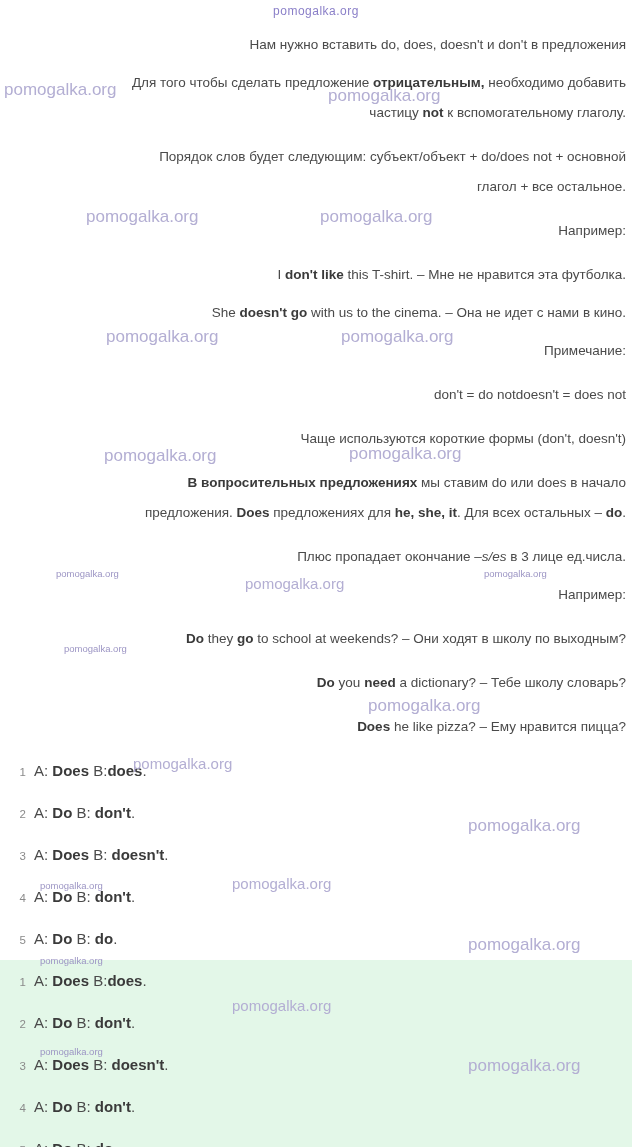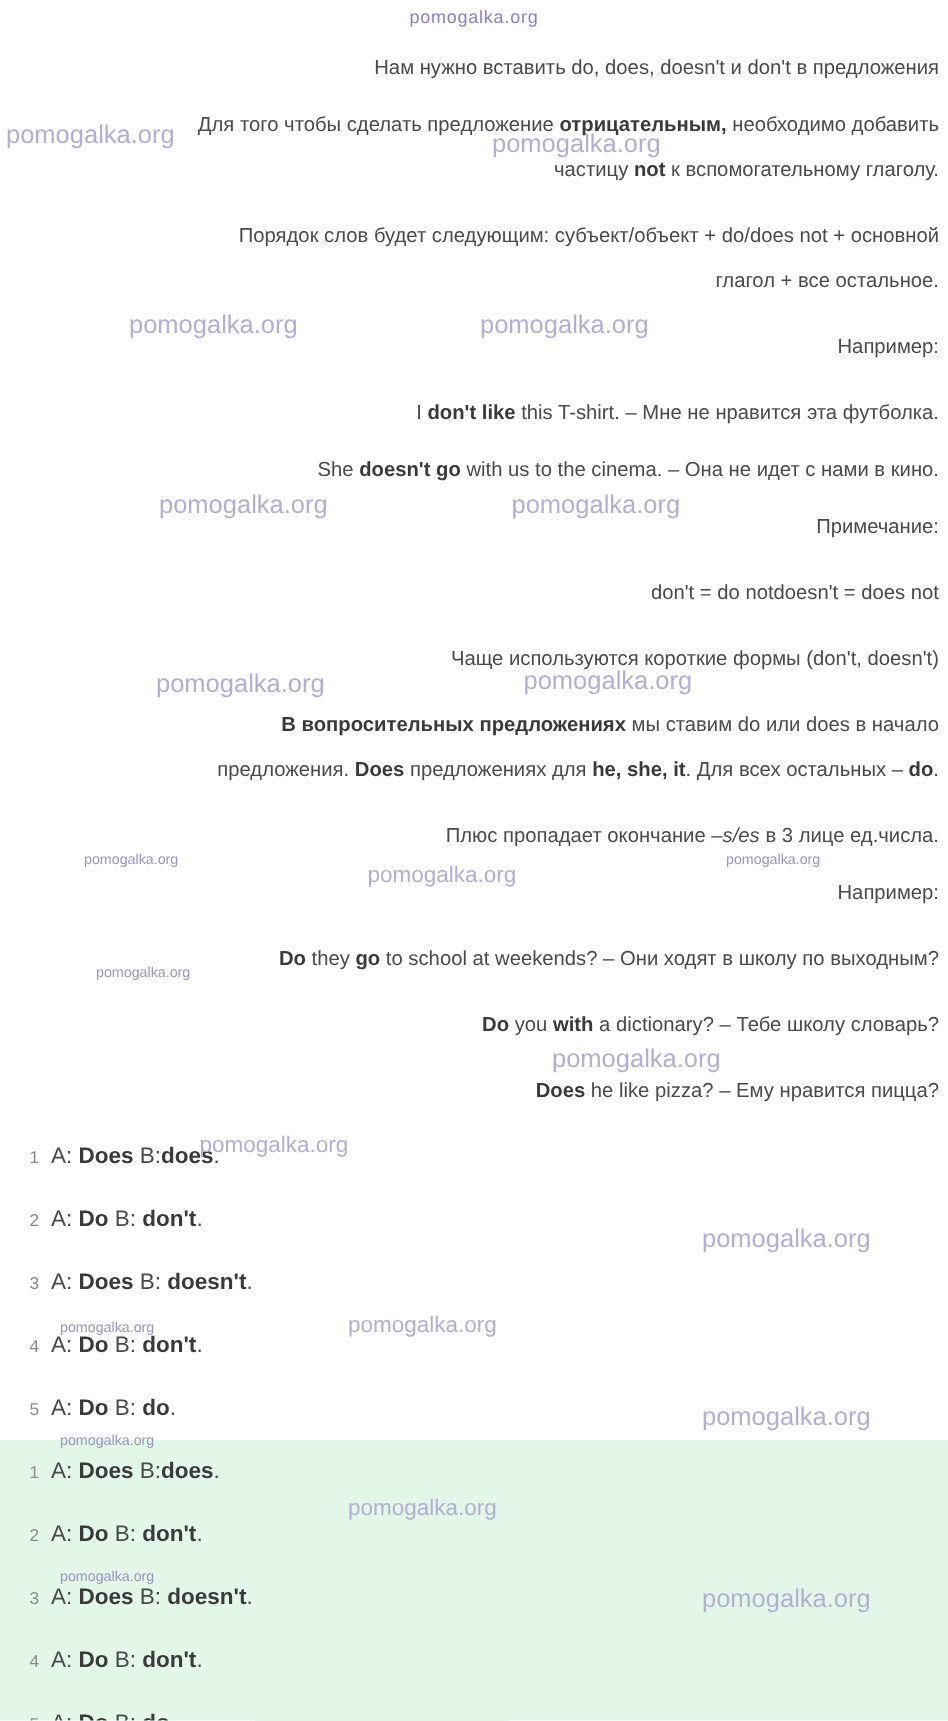--- a/index.html
+++ b/index.html
@@ -180,21 +180,21 @@
 
     <div class="gap-m"></div>
 
     <p class="line">
       <b>Do</b><span> they </span><b>go</b><span> to school at weekends? – Они ходят в школу по выходным?</span>
     </p>
 
     <div class="gap-m"></div>
 
     <p class="line">
-      <b>Do</b><span> you </span><b>with</b><span> a dictionary? – Тебе школу словарь?</span>
+      <b>Do</b><span> you </span><b>need</b><span> a dictionary? – Тебе школу словарь?</span>
     </p>
 
     <div class="gap-m"></div>
 
     <p class="line">
       <b>Does</b><span> he like pizza? – Ему нравится пицца?</span>
     </p>
 
     <div class="gap-s"></div>
 

